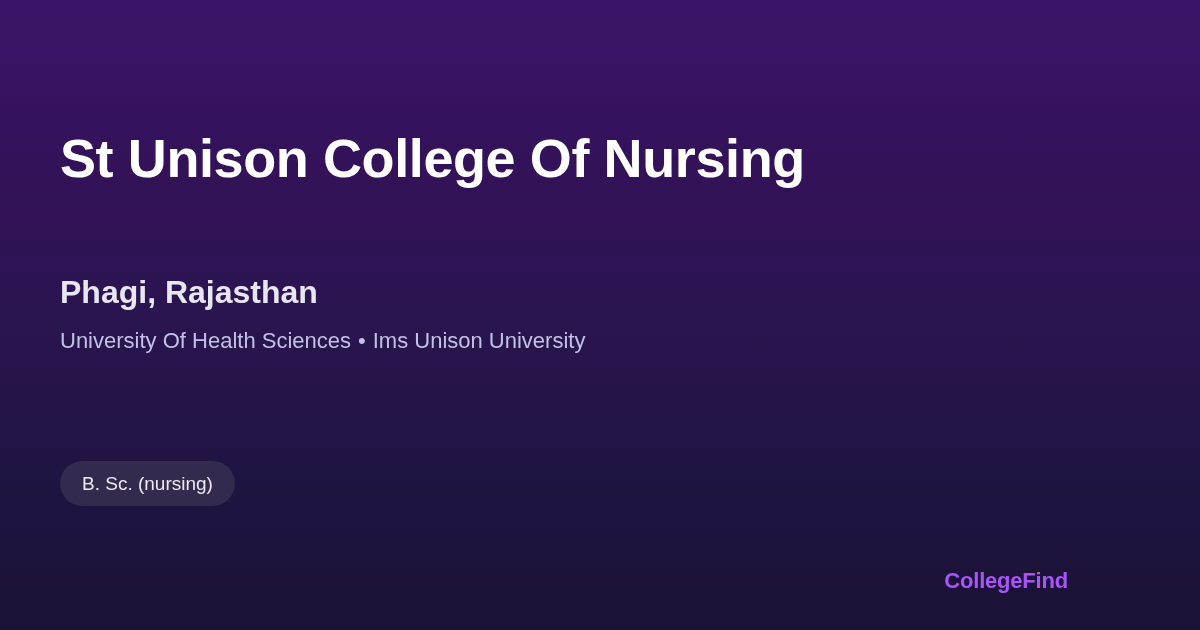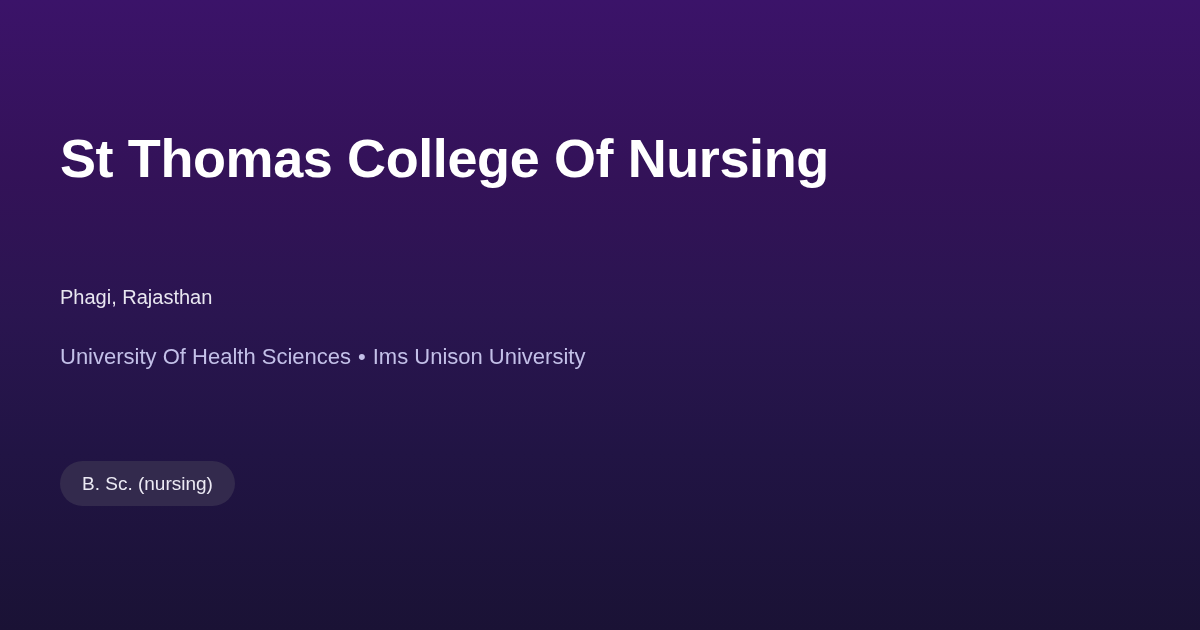--- a/index.html
+++ b/index.html
@@ -44,31 +44,31 @@
     width: 1000px;
     font-size: 54px;
     font-weight: bold;
     line-height: 1.12;
     color: #ffffff;
     letter-spacing: -0.4px;
   }
 
   .location {
     position: absolute;
-    top: 284px;
+    top: 272px;
     left: 0;
-    font-size: 20px;
-    font-weight: normal;
+    font-size: 32px;
+    font-weight: bold;
     line-height: 1.3;
     color: #e8e6f0;
   }
 
   .affiliations {
     position: absolute;
-    top: 342px;
+    top: 326px;
     left: 0;
     font-size: 22px;
     font-weight: normal;
     line-height: 1.35;
     color: #c3c0e8;
     white-space: nowrap;
   }
 
   .sep {
     display: inline-block;
@@ -113,28 +113,29 @@
     white-space: nowrap;
   }
 </style>
 </head>
 <body>
 
 <div class="og-card">
 
   <div class="content">
 
-    <h1 class="title">St Thomas College Of Nursing</h1>
+    <h1 class="title">St Unison College Of Nursing</h1>
 
     <div class="location">Phagi, Rajasthan</div>
 
     <div class="affiliations">
       <span>University Of Health Sciences</span><span class="sep">•</span><span>Ims Unison University</span>
     </div>
 
     <div class="pill-row">
       <span class="pill">B. Sc. (nursing)</span>
     </div>
 
   </div>
 
+  <div class="brand">CollegeFind</div>
 
 </div>
 
 </body></html>

